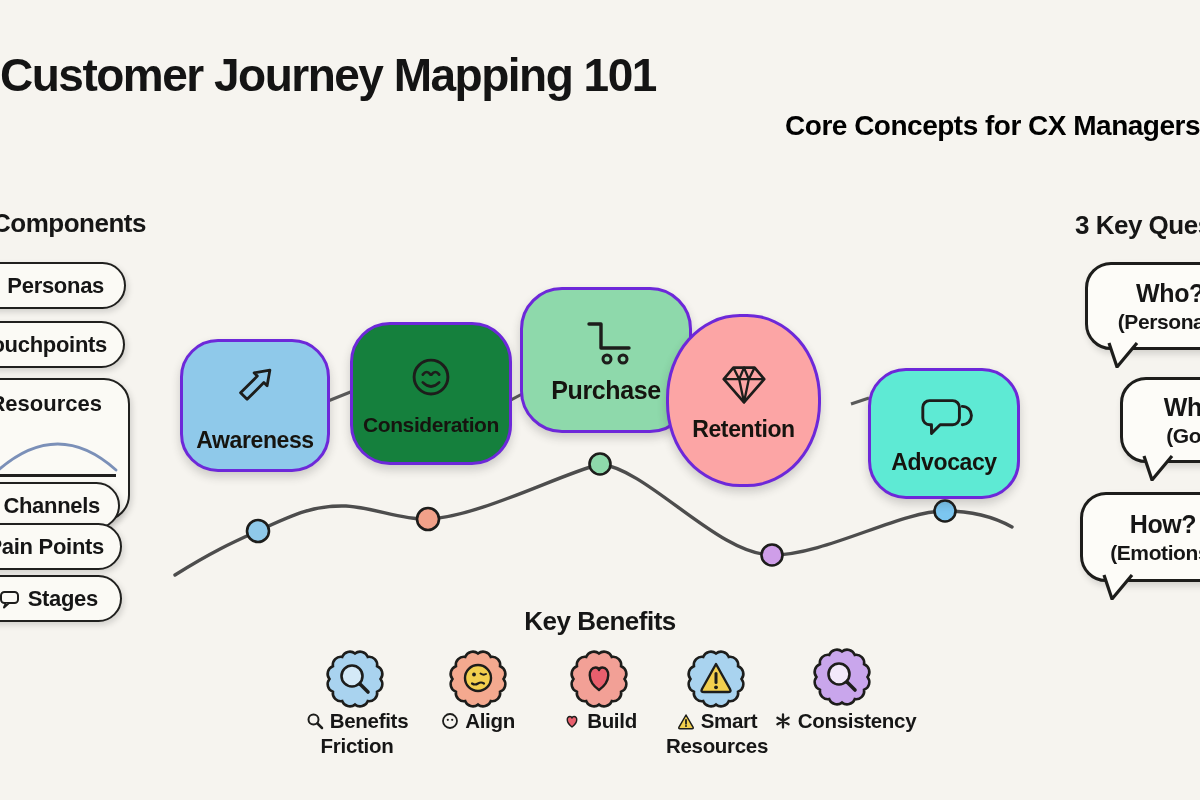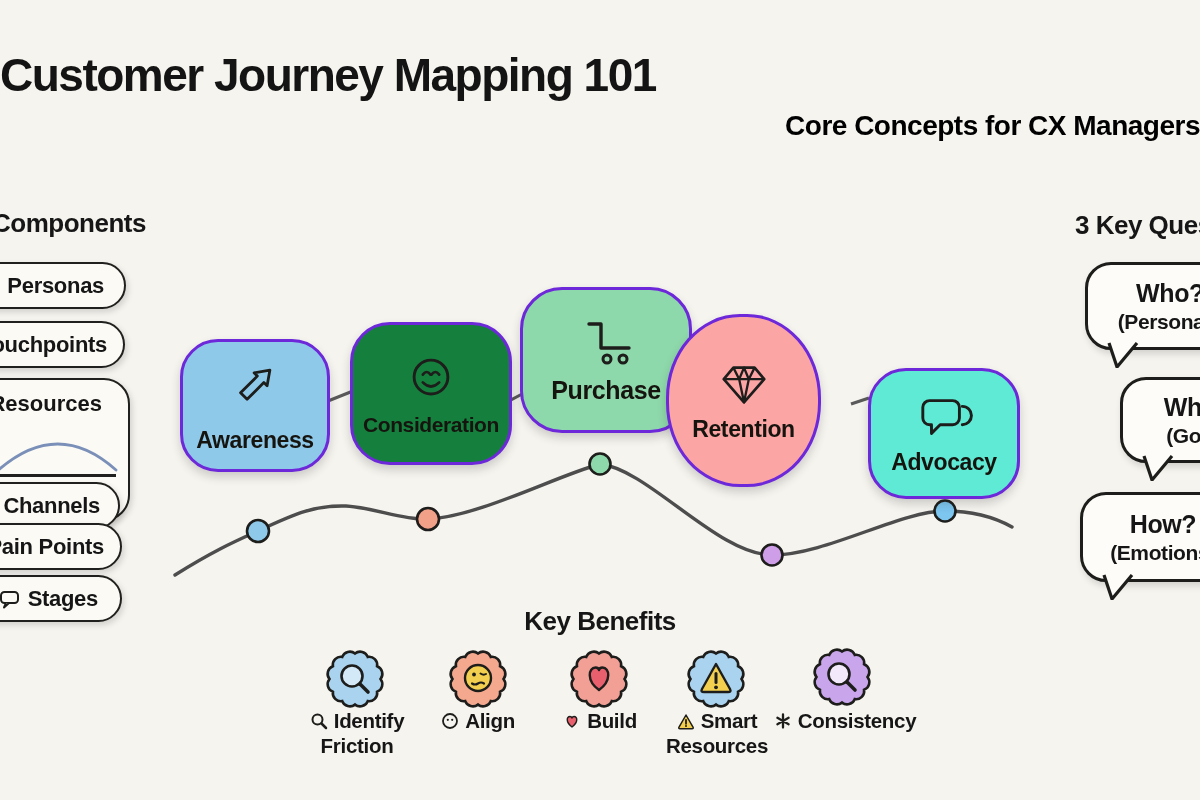--- a/index.html
+++ b/index.html
@@ -256,21 +256,21 @@
     <line x1="39" y1="39" x2="47" y2="47" stroke="#1d1d1b" stroke-width="3.6" stroke-linecap="round"></line>
   </g>
 </svg>
 
 <div class="ben-label" style="left:277px;">
   <div class="l1">
     <svg class="ic" width="18" height="18" viewBox="0 0 18 18">
       <circle cx="7.5" cy="7.5" r="5" fill="none" stroke="#1d1d1b" stroke-width="2"></circle>
       <line x1="11.5" y1="11.5" x2="16" y2="16" stroke="#1d1d1b" stroke-width="2.5" stroke-linecap="round"></line>
     </svg>
-    <span>Identify</span>
+    <span>Benefits</span>
   </div>
   <div>Friction</div>
 </div>
 
 <div class="ben-label" style="left:398px;">
   <div class="l1">
     <svg class="ic" width="18" height="18" viewBox="0 0 18 18">
       <circle cx="9" cy="9" r="7" fill="none" stroke="#1d1d1b" stroke-width="1.8"></circle>
       <circle cx="6.8" cy="7.8" r="1.1" fill="#1d1d1b"></circle>
         <circle cx="11.2" cy="7.8" r="1.1" fill="#1d1d1b"></circle>

